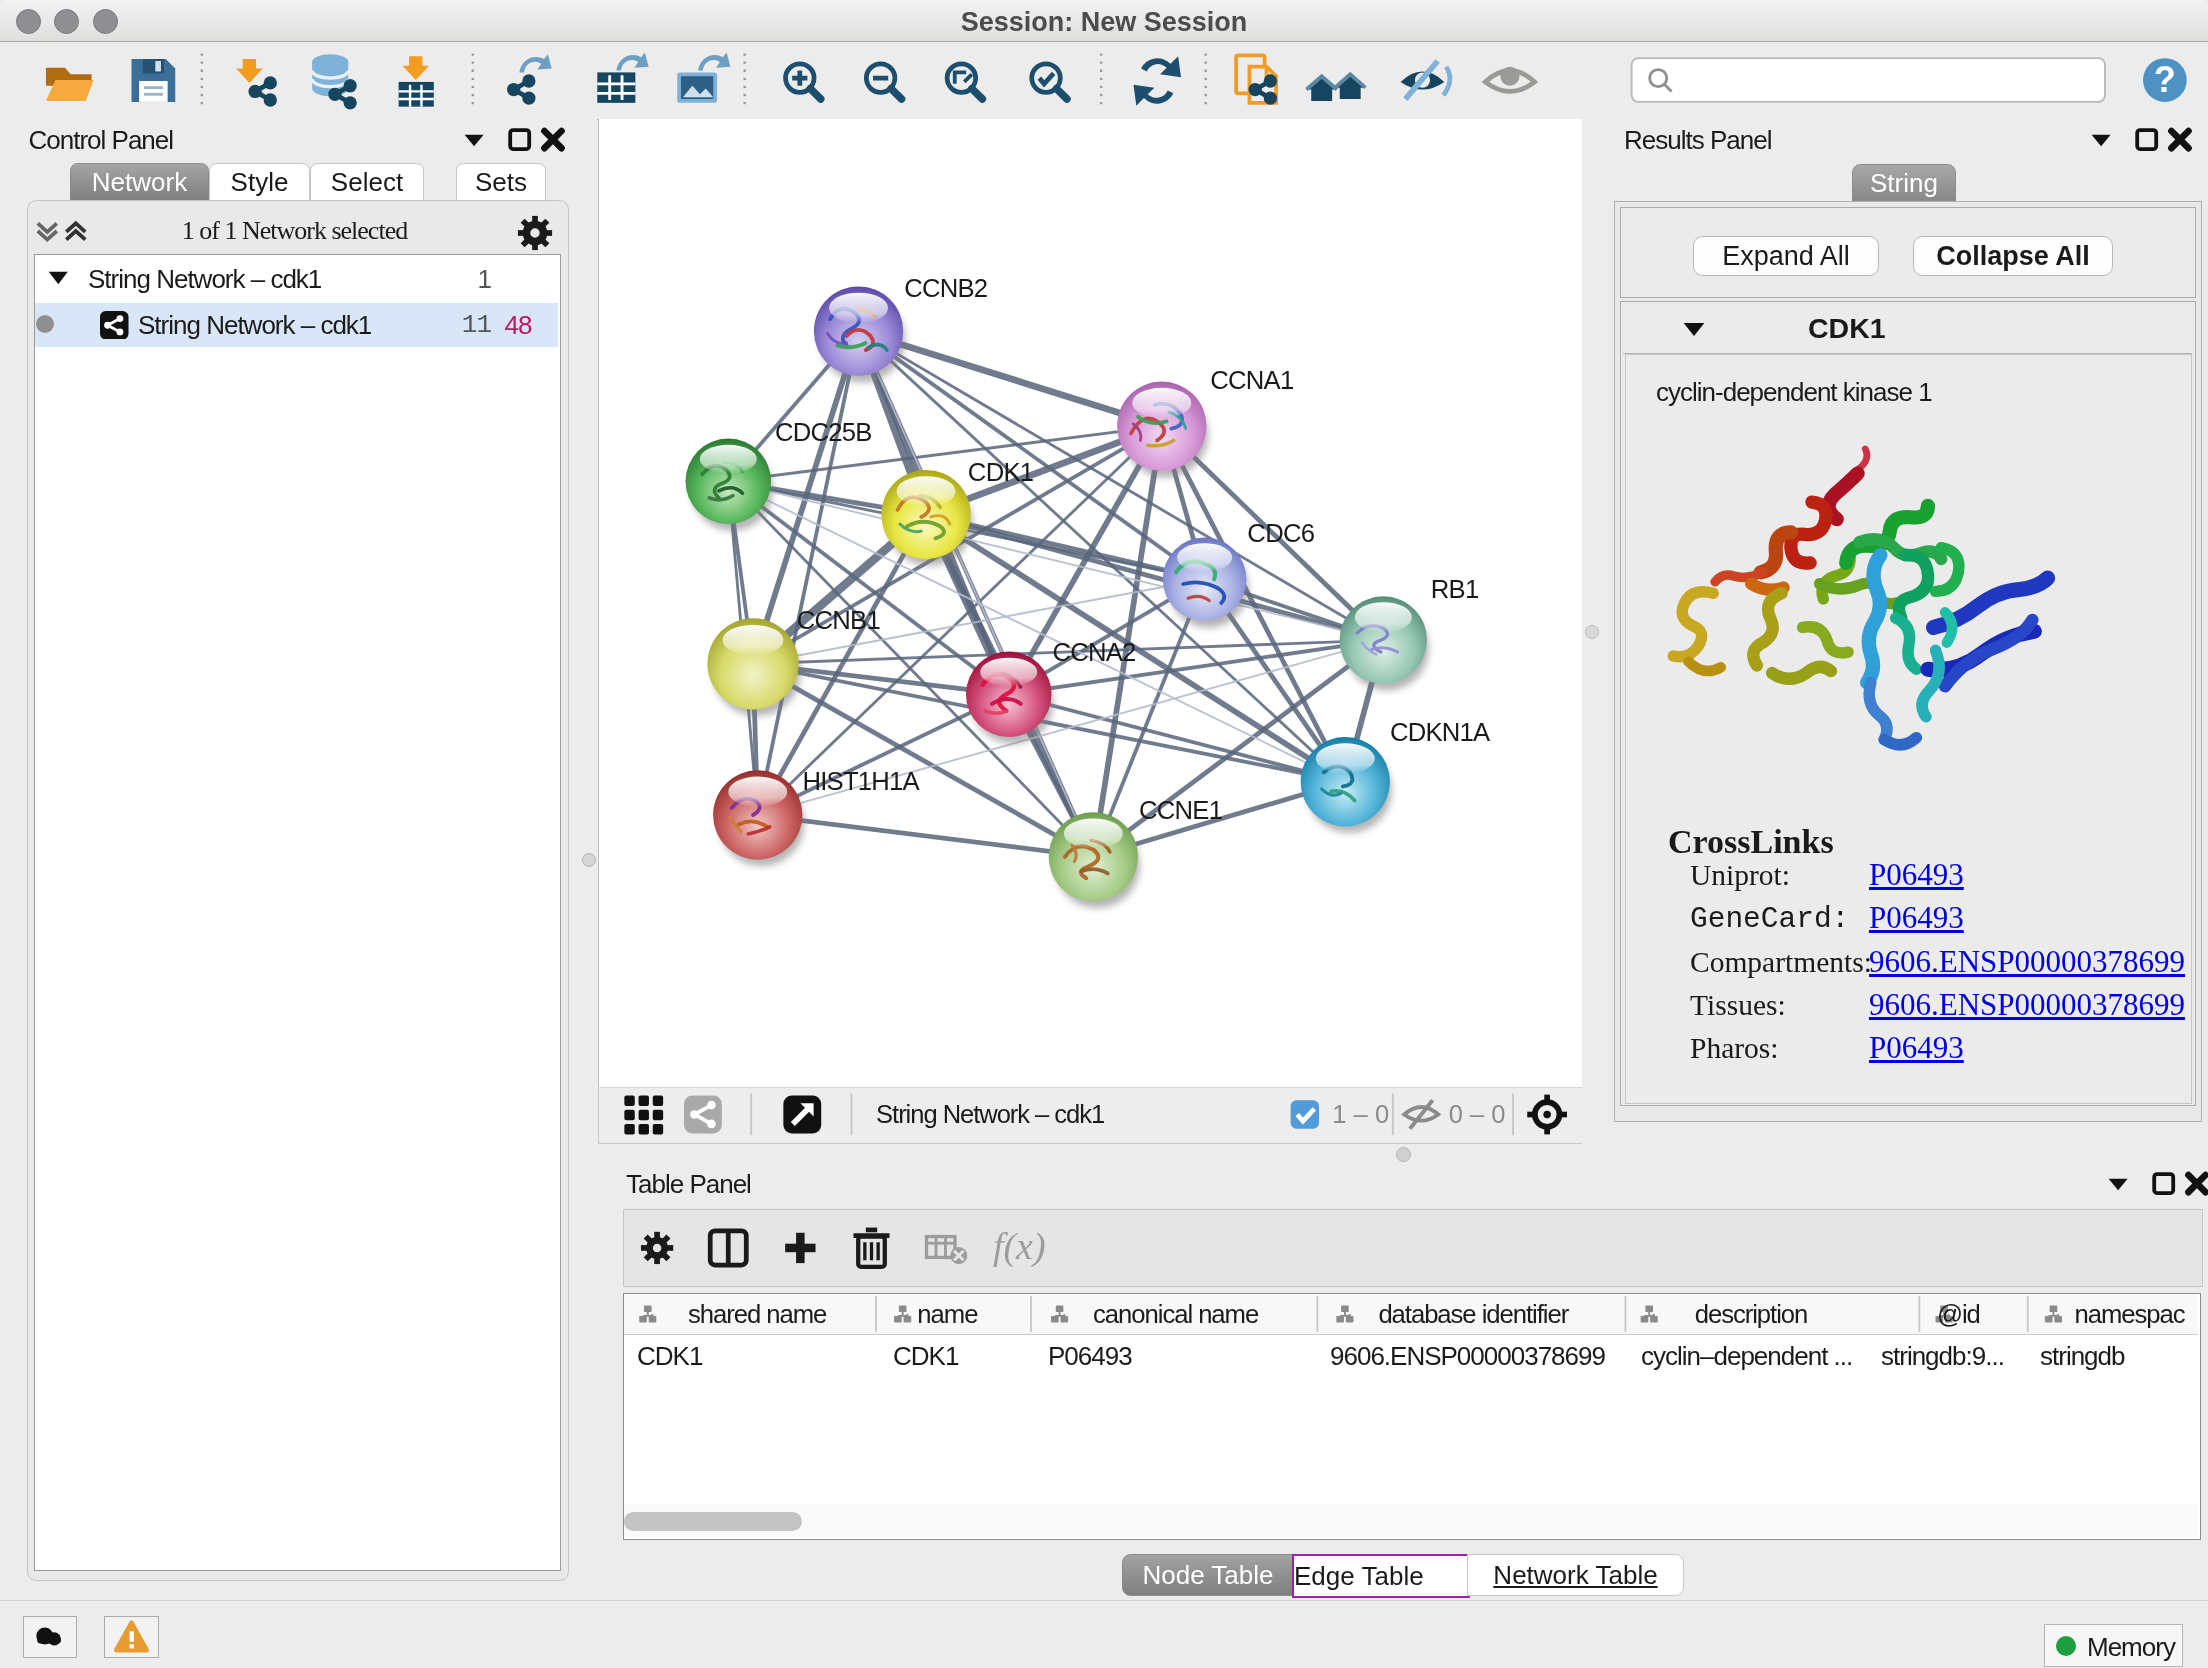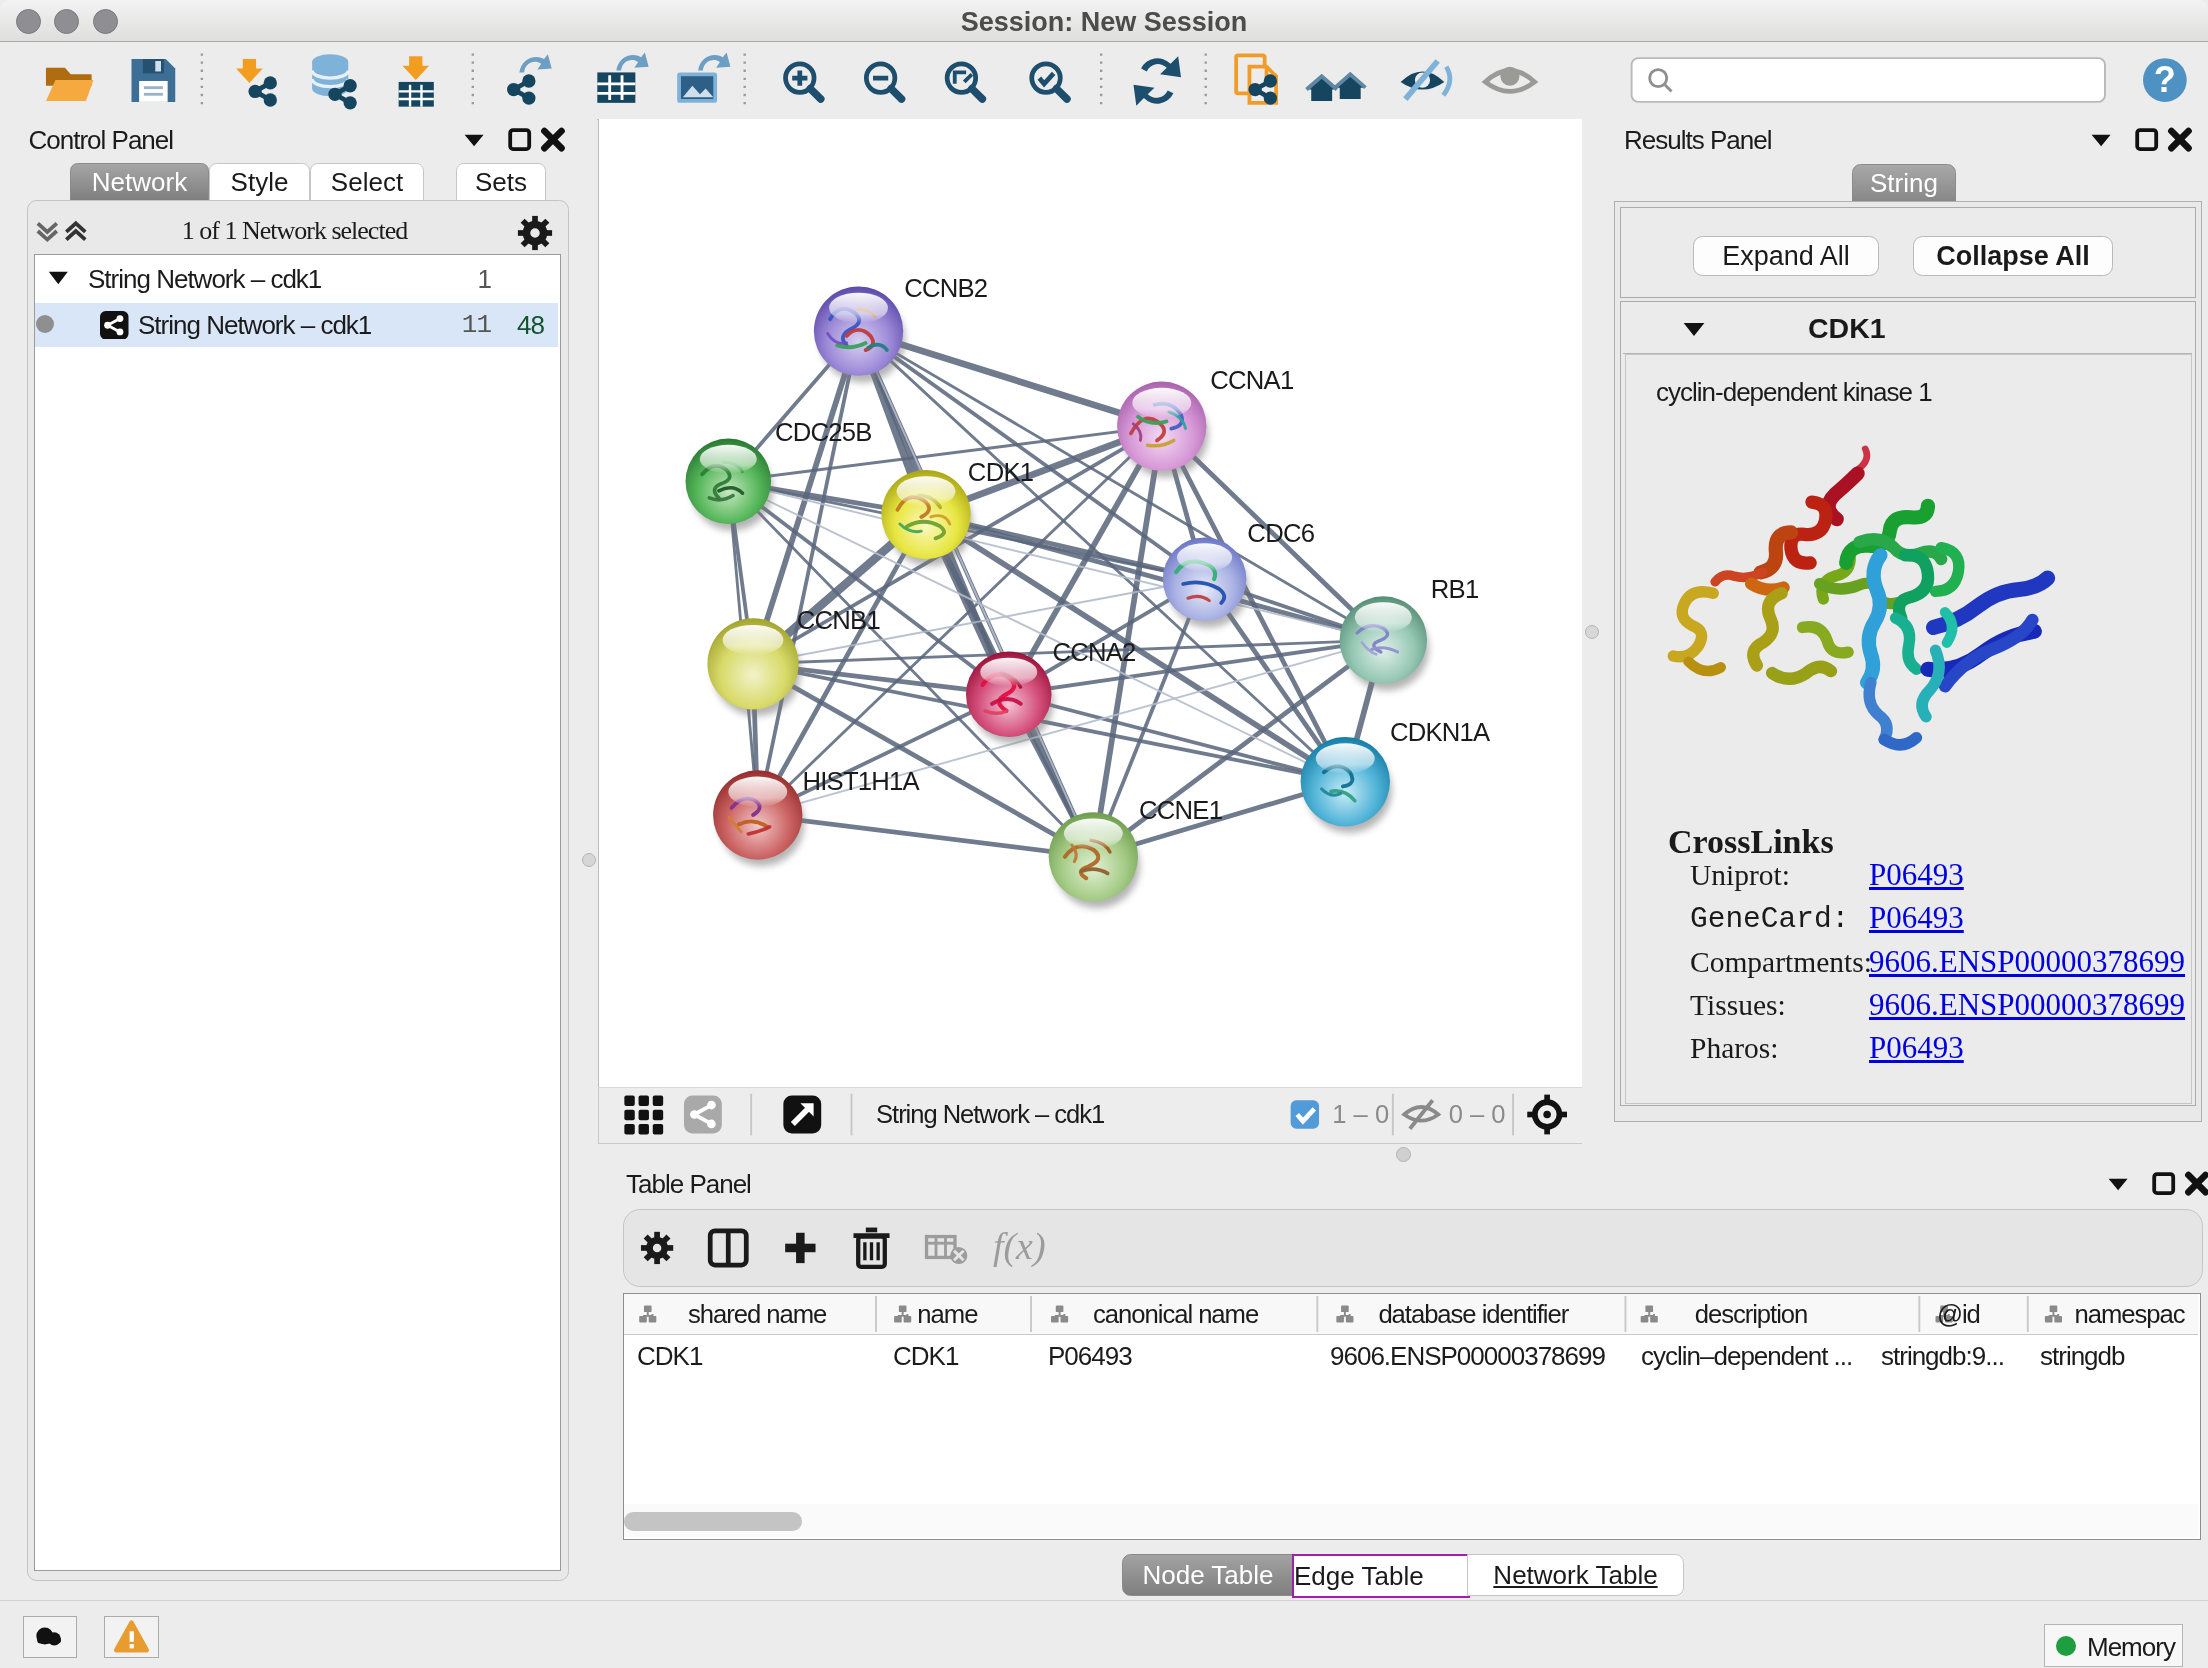--- a/index.html
+++ b/index.html
@@ -185,21 +185,21 @@
     <svg class="abs" style="left:65px;top:7.6px;" width="28.5" height="28.5" viewBox="0 0 30 30">
       <rect x="0" y="0" width="30" height="30" rx="6" fill="#111"></rect>
       <line x1="8" y1="15" x2="21" y2="8" stroke="#fff" stroke-width="3"></line>
       <line x1="8" y1="15" x2="21" y2="22" stroke="#fff" stroke-width="3"></line>
       <circle cx="8" cy="15" r="3.6" fill="#fff"></circle>
           <circle cx="21" cy="8" r="3.6" fill="#fff"></circle>
           <circle cx="21" cy="22" r="3.6" fill="#fff"></circle>
     </svg>
     <div class="abs pt" style="left:103px;top:6.7px;">String Network – cdk1</div>
     <div class="abs pt" style="left:380px;top:6.7px;width:76px;text-align:right;color:#555;font-family:Liberation Mono, monospace;">11</div>
-    <div class="abs pt" style="left:457px;top:6.7px;width:52px;text-align:right;color:#14532d;">48</div>
+    <div class="abs pt" style="left:457px;top:6.7px;width:52px;text-align:center;color:#be185d;">48</div>
   </div>
 
   <div class="abs" style="left:582px;top:734px;width:12.4px;height:12.4px;border-radius:50%;background:#d6d6d6;border:1px solid #b5b5b5;"></div>
 </div>
 
 <div class="abs" id="canvaswrap" style="left:598px;top:119px;width:983px;height:968px;background:#ffffff;border-left:1px solid #bdbdbd;border-right:1px solid #bdbdbd;">
 <svg width="983" height="968" viewBox="0 0 1034 1018">
 <defs>
 <radialGradient id="gB2" cx="50%" cy="62%" r="68%">
             <stop offset="0%" stop-color="#d8d0f0"></stop>
@@ -534,21 +534,21 @@
 </div>
 
 <div class="abs" id="tablepanel" style="left:582px;top:1158px;width:1626px;height:441px;background:#ececec;">
   <div class="abs pt" style="left:44px;top:11.4px;">Table Panel</div>
   <svg class="abs" style="left:1519px;top:13.3px;" width="114" height="27" viewBox="0 0 120 28">
     <path d="M8 8 l20 0 -10 12 z" fill="#111"></path>
     <rect x="56" y="3" width="20" height="20" rx="3" fill="none" stroke="#111" stroke-width="4"></rect>
     <line x1="92" y1="4" x2="110" y2="22" stroke="#111" stroke-width="7" stroke-linecap="round"></line>
     <line x1="110" y1="4" x2="92" y2="22" stroke="#111" stroke-width="7" stroke-linecap="round"></line>
   </svg>
-  <div class="abs" style="left:41px;top:51px;width:1578px;height:76px;background:#e5e5e5;border:1px solid #c5c5c5;border-radius:17px;">
+  <div class="abs" style="left:41px;top:51px;width:1578px;height:76px;background:#e5e5e5;border:1px solid #c5c5c5;border-radius:1px;">
    <svg width="495" height="74" viewBox="0 0 520 78">
    <g transform="translate(-44,0)">
     <g transform="translate(78,40)">
       <circle cx="0" cy="0" r="8" fill="none" stroke="#1a1a1a" stroke-width="7"></circle>
       <g stroke="#1a1a1a" stroke-width="6">
         <line x1="0" y1="-17" x2="0" y2="-9"></line>
                 <line x1="0" y1="9" x2="0" y2="17"></line>
         <line x1="-17" y1="0" x2="-9" y2="0"></line>
                 <line x1="9" y1="0" x2="17" y2="0"></line>
         <line x1="-12" y1="-12" x2="-6" y2="-6"></line>

